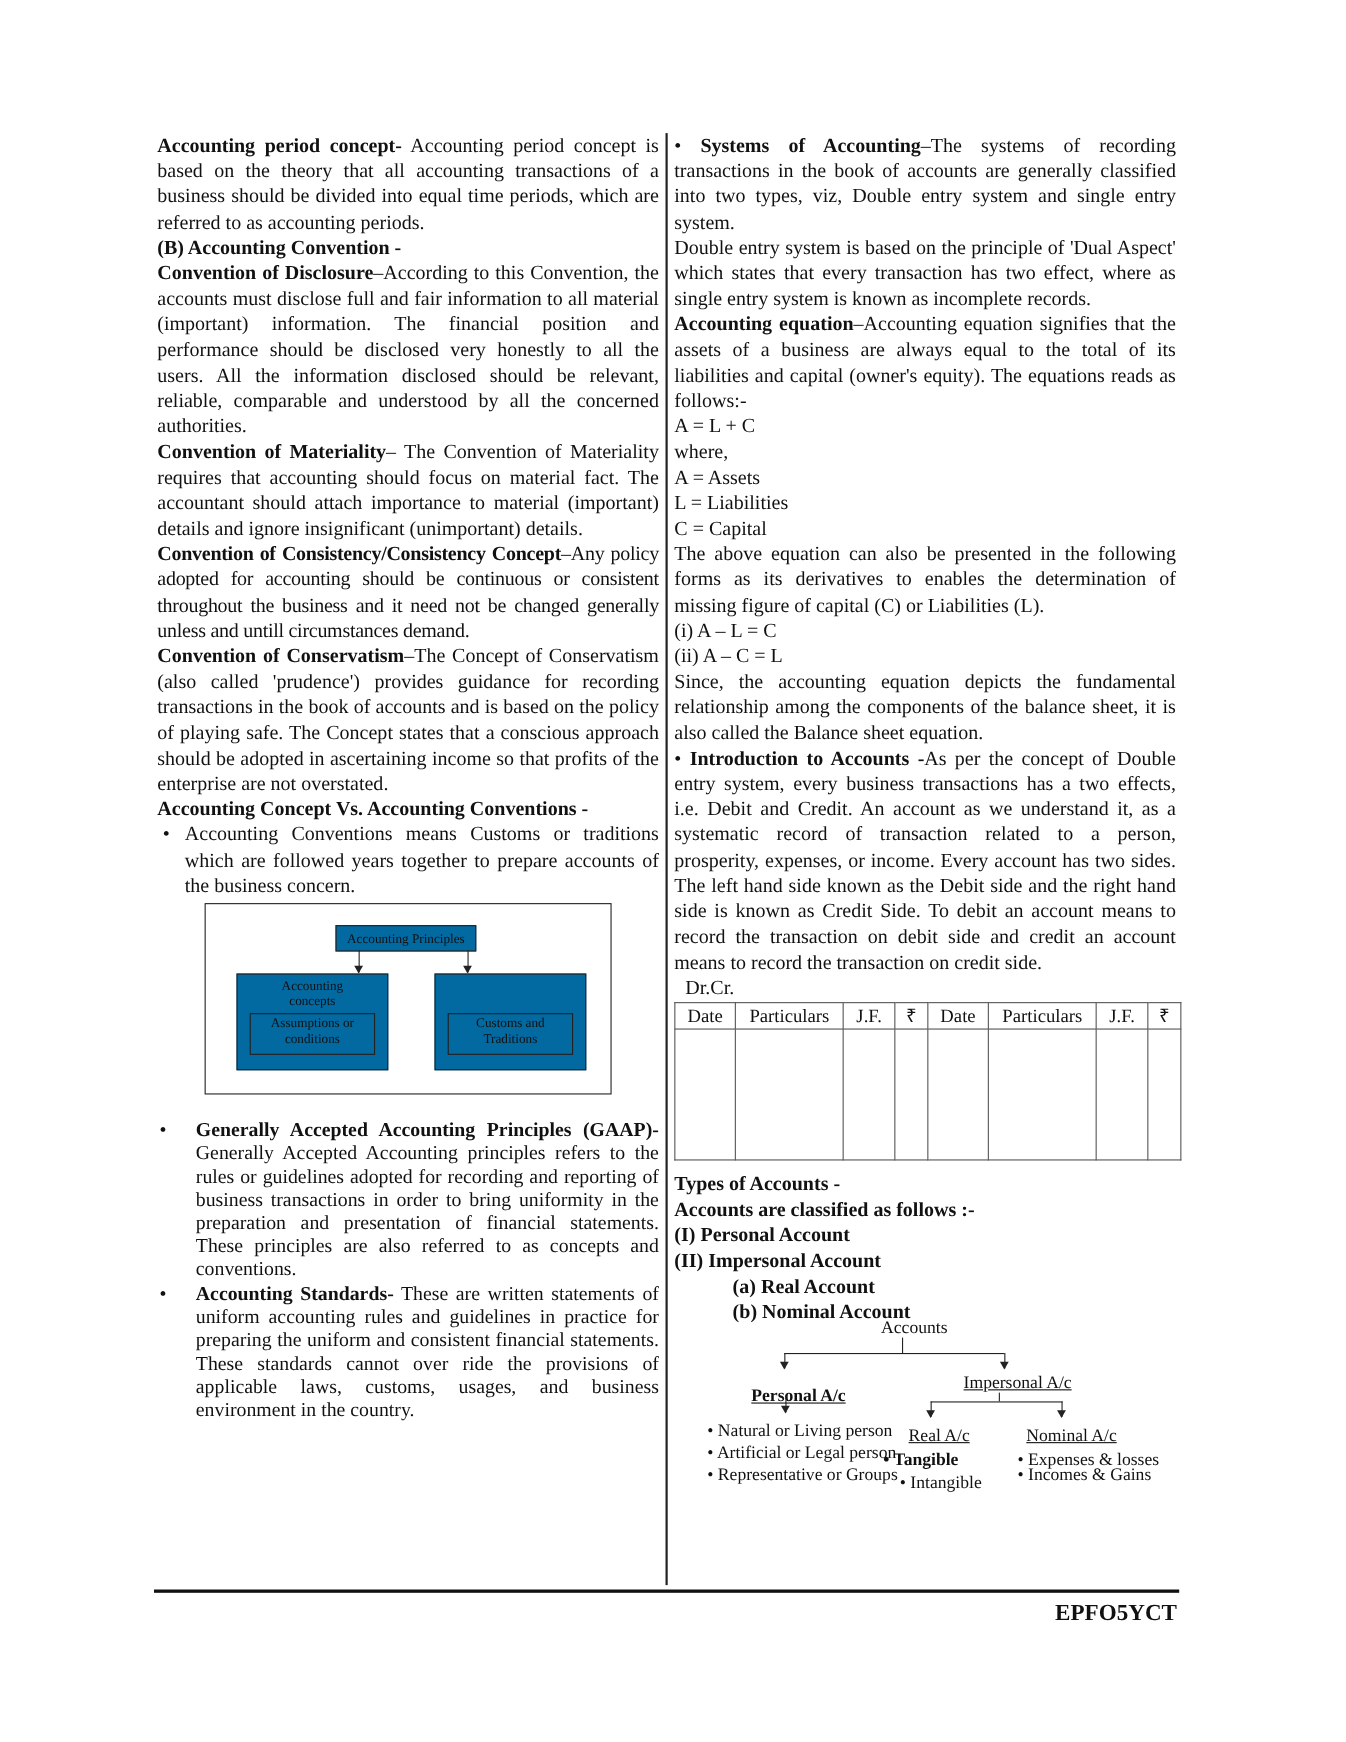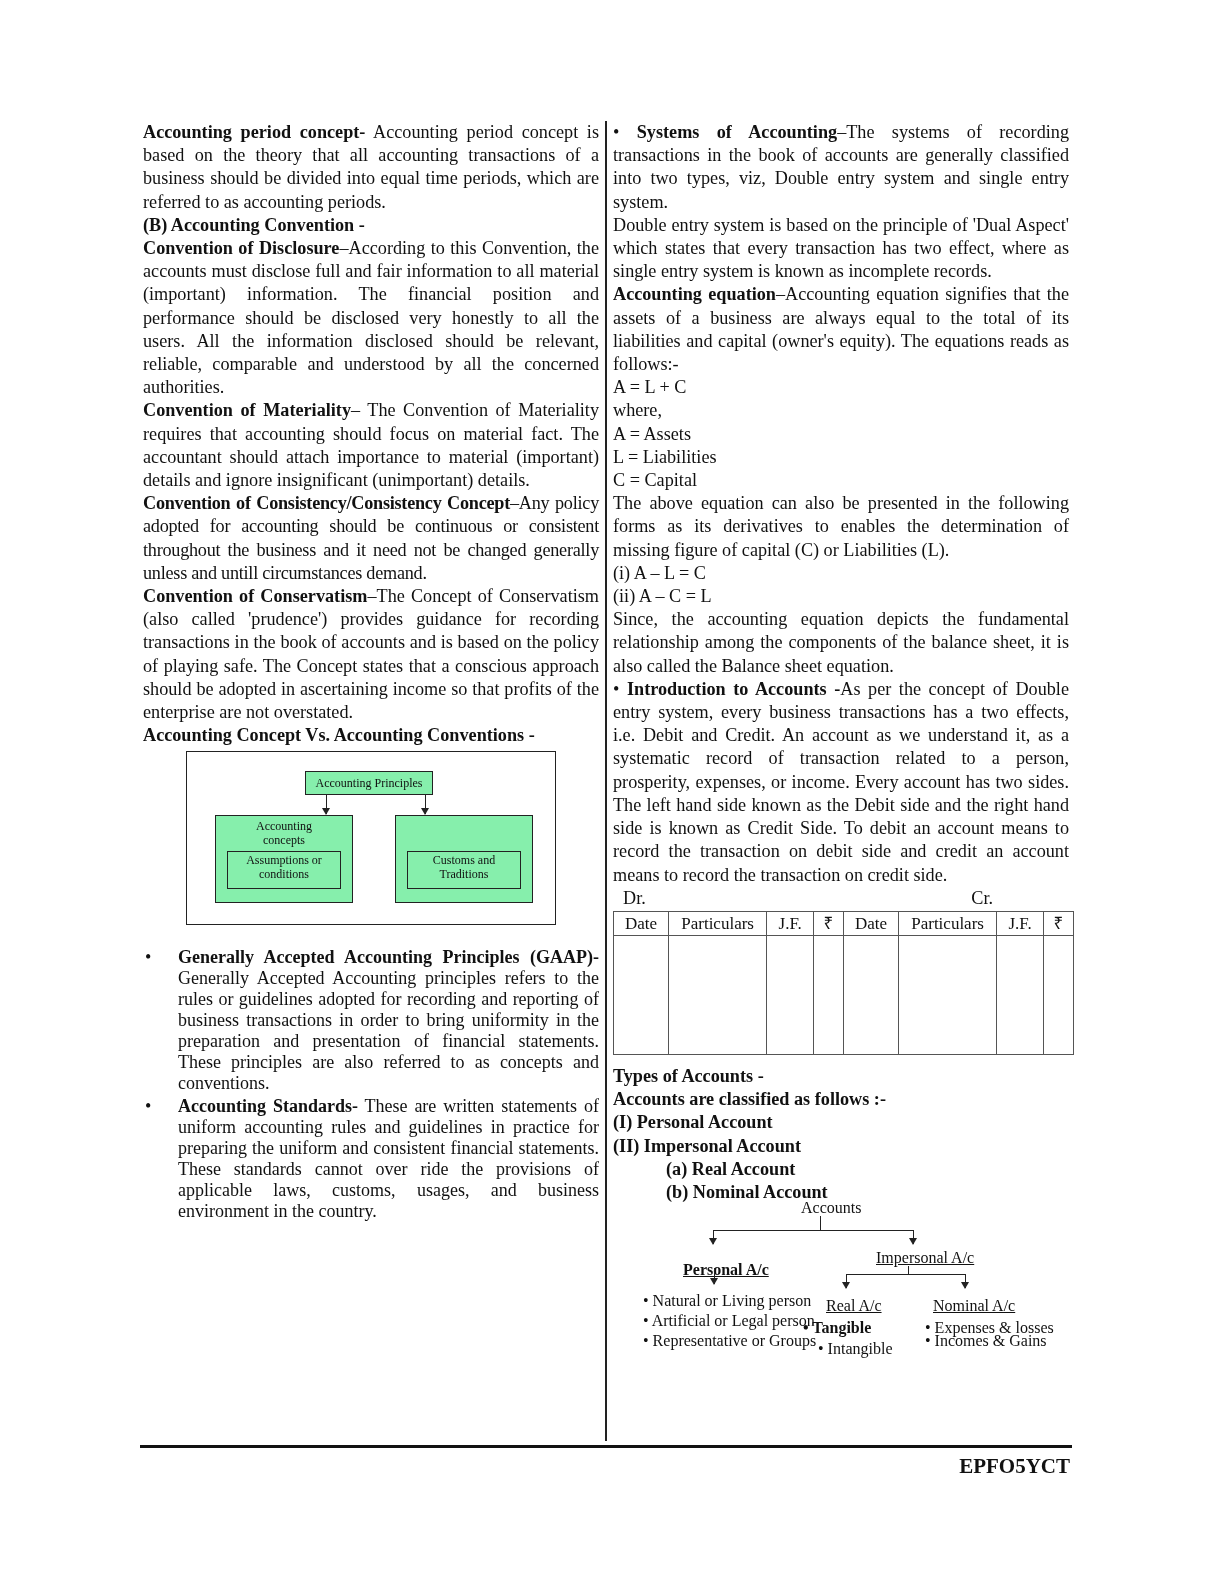--- a/index.html
+++ b/index.html
@@ -9,24 +9,24 @@
   .right { left:613px; width:456px; }
   .divider { position:absolute; left:605px; top:121px; width:2px; height:1320px; background:#222; }
   p { margin:0; }
   b { font-weight:bold; }
   ul.bul { margin:0; padding:0; list-style:none; }
   ul.bul li { position:relative; padding-left:25px; }
   ul.bul li::before { content:"\2022"; position:absolute; left:5px; top:0; }
   ul.bul2 li { padding-left:35px; }
   ul.bul2 li::before { left:2px; }
   .diag1 { position:relative; width:368px; height:172px; border:1.5px solid #222; margin:4px 0 22px 43px; font-size:12px; line-height:14px; text-align:center; }
-  .box { position:absolute; border:1.2px solid #222; background:#86efac; }
+  .box { position:absolute; border:1.2px solid #222; background:#0369a1; }
   .arrow { position:absolute; width:1px; background:#222; }
   .arrow::after { content:""; position:absolute; left:-4px; bottom:-1px; border-left:4.5px solid transparent; border-right:4.5px solid transparent; border-top:7px solid #222; }
-  .ledger-hdr { display:flex; justify-content:space-between; padding:0 76px 0 10px; height:24px;font-family:Liberation Serif, serif; }
+  .ledger-hdr { display:flex; justify-content:flex-start; padding:0 76px 0 10px; height:24px;font-family:Liberation Serif, serif; }
   table.ledger { border-collapse:collapse; width:461px; margin-left:0; font-size:17px; }
   table.ledger td { border:1.3px solid #555; text-align:center; padding:0 2px; }
   table.ledger tr.h td { height:23px; }
   table.ledger tr.b td { height:118px; }
   .indent { padding-left:53px; }
   .tree { position:relative; height:165px; font-size:16px; line-height:15px; }
   .tree .t { position:absolute; white-space:nowrap; }
   .u { text-decoration:underline; }
   .line { position:absolute; background:#222; }
   .footer-rule { position:absolute; left:140px; top:1445px; width:932px; height:3px; background:#111; }
@@ -37,20 +37,21 @@
 
 <div class="col left">
   <p><b>Accounting period concept-</b><span> Accounting period concept is based on the theory that all accounting transactions of a business should be divided into equal time periods, which are referred to as accounting periods.</span></p>
   <p><b>(B) Accounting Convention -</b></p>
   <p><b>Convention of Disclosure</b><span>–According to this Convention, the accounts must disclose full and fair information to all material (important) information. The financial position and performance should be disclosed very honestly to all the users. All the information disclosed should be relevant, reliable, comparable and understood by all the concerned authorities.</span></p>
   <p><b>Convention of Materiality</b><span>– The Convention of Materiality requires that accounting should focus on material fact. The accountant should attach importance to material (important) details and ignore insignificant (unimportant) details.</span></p>
   <p style="letter-spacing:-0.25px;"><b>Convention of Consistency/Consistency Concept</b><span>–Any policy adopted for accounting should be continuous or consistent throughout the business and it need not be changed generally unless and untill circumstances demand.</span></p>
   <p><b>Convention of Conservatism</b><span>–The Concept of Conservatism (also called 'prudence') provides guidance for recording transactions in the book of accounts and is based on the policy of playing safe. The Concept states that a conscious approach should be adopted in ascertaining income so that profits of the enterprise are not overstated.</span></p>
   <p><b>Accounting Concept Vs. Accounting Conventions -</b></p>
   <ul class="bul">
+    <li>Accounting Conventions means Customs or traditions which are followed years together to prepare accounts of the business concern.</li>
   </ul>
 
   <div class="diag1">
     <div class="box" style="left:118px;top:19px;width:126px;height:22px;line-height:22px;">Accounting Principles</div>
     <div class="arrow" style="left:139px;top:42px;height:20px;"></div>
     <div class="arrow" style="left:238px;top:42px;height:20px;"></div>
     <div class="box" style="left:28px;top:63px;width:136px;height:86px;">
       <div style="padding:3px 20px 0 20px;">Accounting concepts</div>
       <div class="box" style="left:11px;top:35px;width:112px;height:35px;padding-top:1px;">Assumptions or conditions</div>
     </div>

